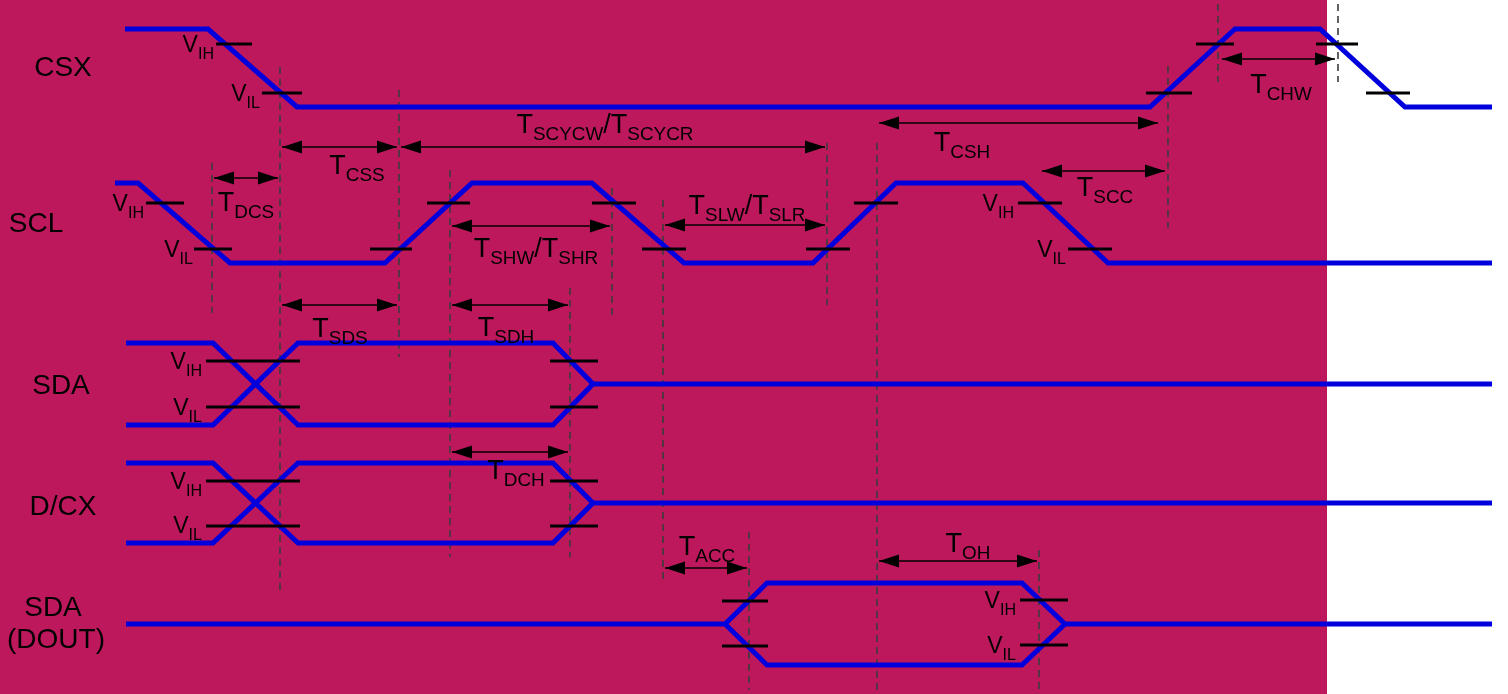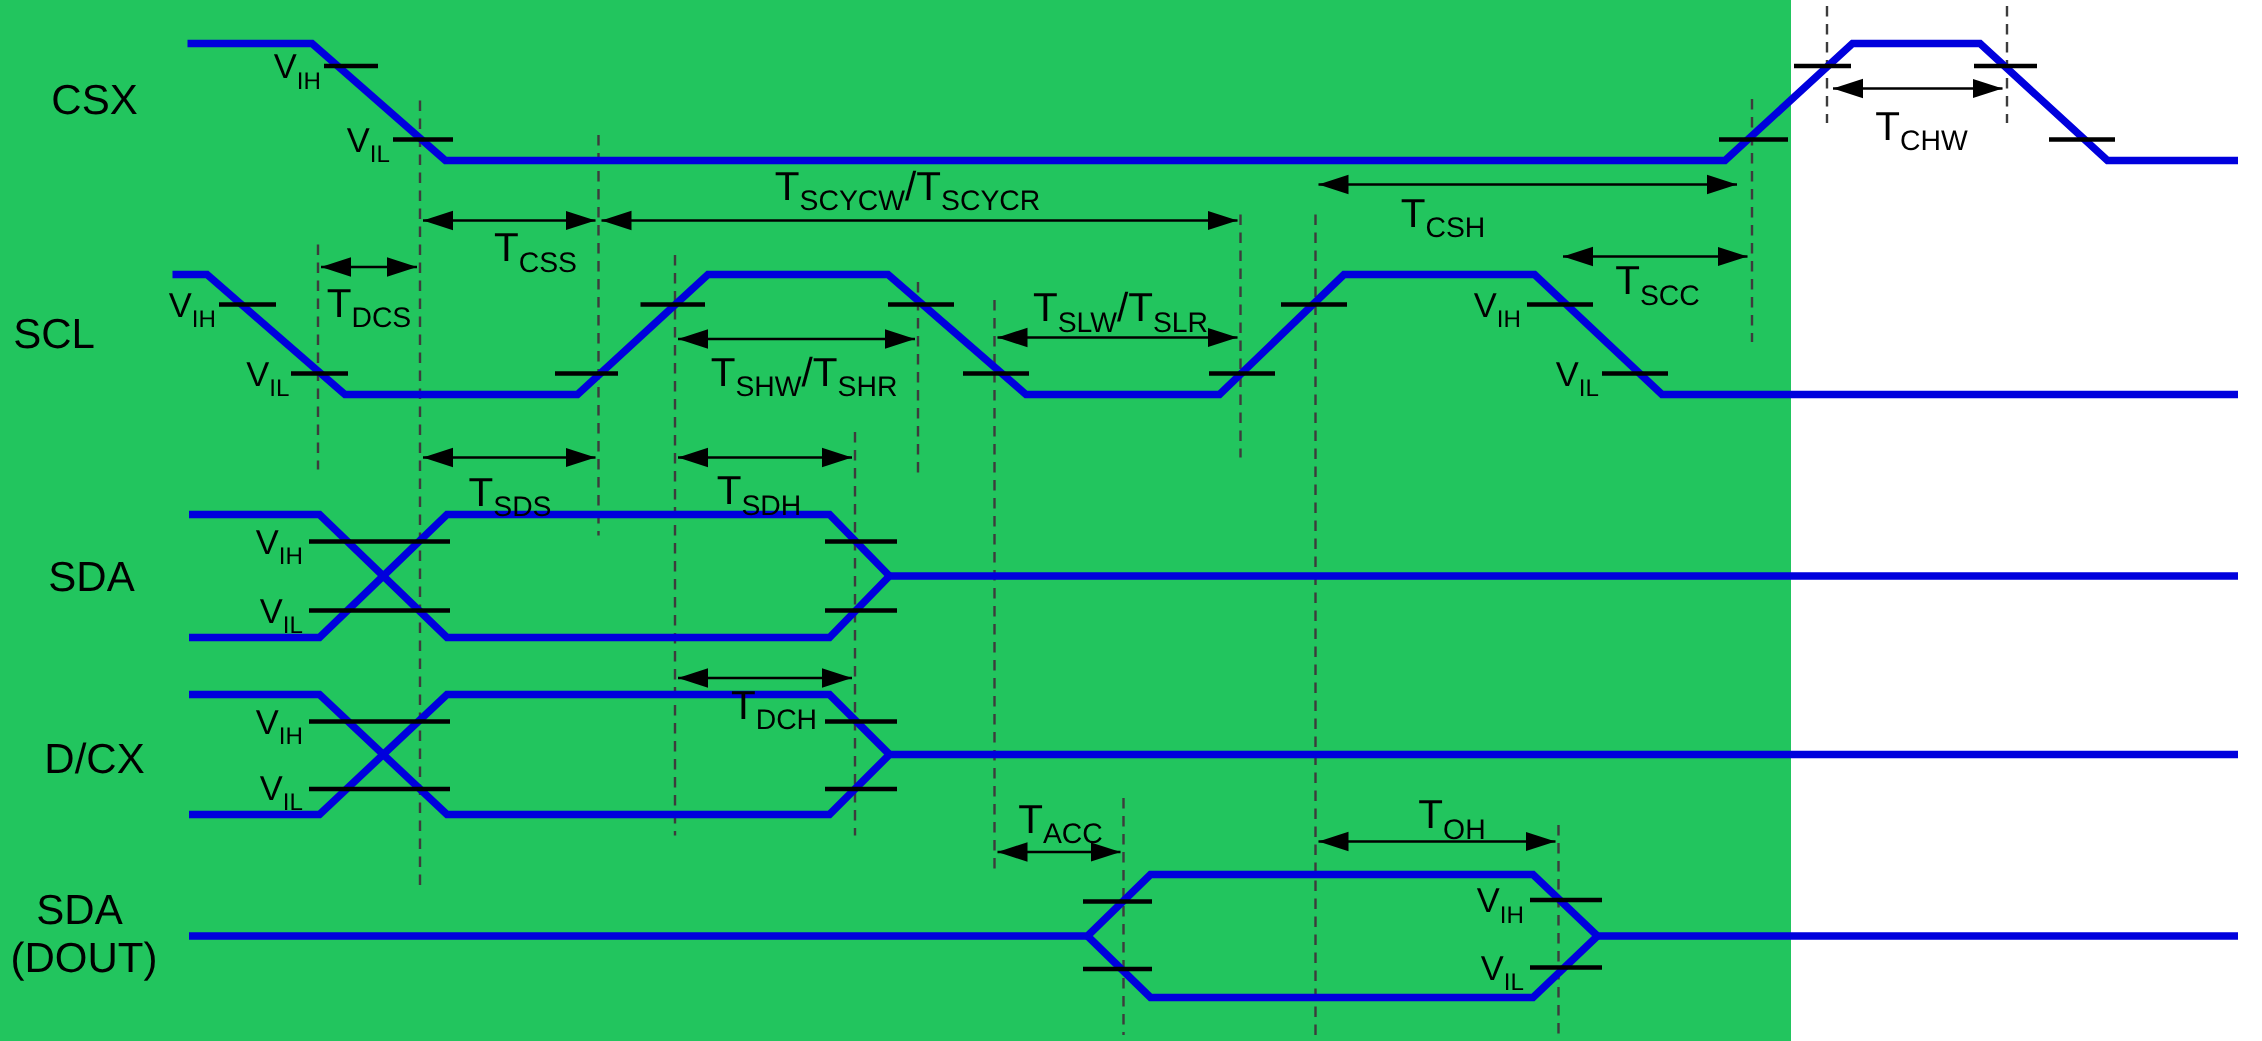--- a/index.html
+++ b/index.html
@@ -1,16 +1,16 @@
 <!DOCTYPE html>
 <html style="--wave: #0000DD;"><head>
 <meta charset="utf-8">
 <style>
   html,body{margin:0;padding:0;background:#fff;}
-  .stage{width:1194px;height:694px;position:relative;background:#22c55e;}
+  .stage{width:1327px;height:694px;position:relative;background:#be185d;}
   svg{display:block;}
   .wave{fill:none;stroke:var(--wave,#0000DD);stroke-width:5;stroke-linejoin:miter;stroke-linecap:butt;}
   .dash{stroke:#3C3C3C;stroke-width:1.6;stroke-dasharray:7 5;fill:none;}
   .tick{stroke:#000;stroke-width:3;}
   .arrow{stroke:#000;stroke-width:1.6;}
   .ah{fill:#000;stroke:none;}
   text{font-family:"Liberation Sans",sans-serif;fill:#000;}
   .sig{font-size:28px;text-anchor:middle;}
   .vlab{font-size:23px;text-anchor:end;}
   .tlab{font-size:27px;text-anchor:middle;}

